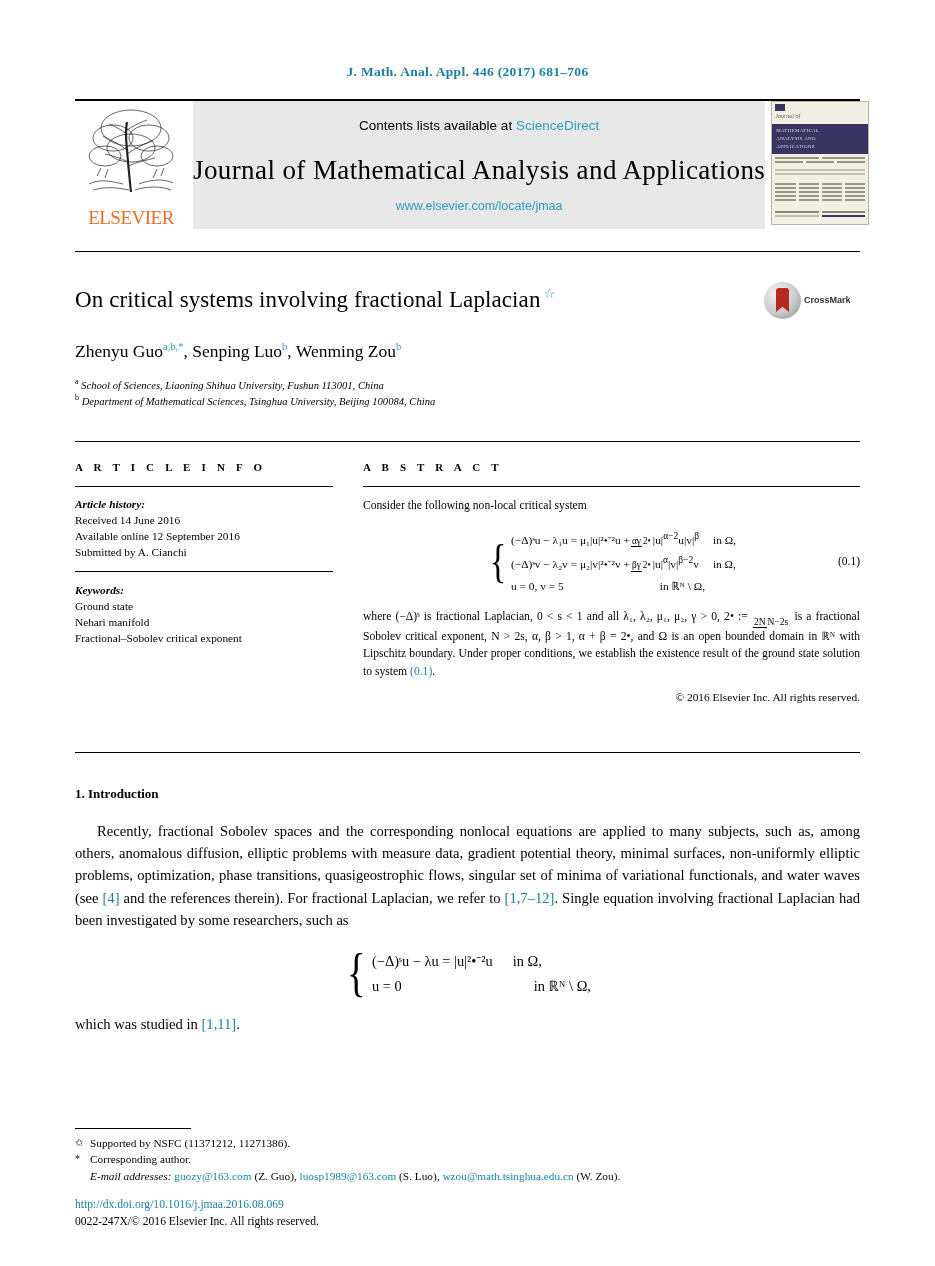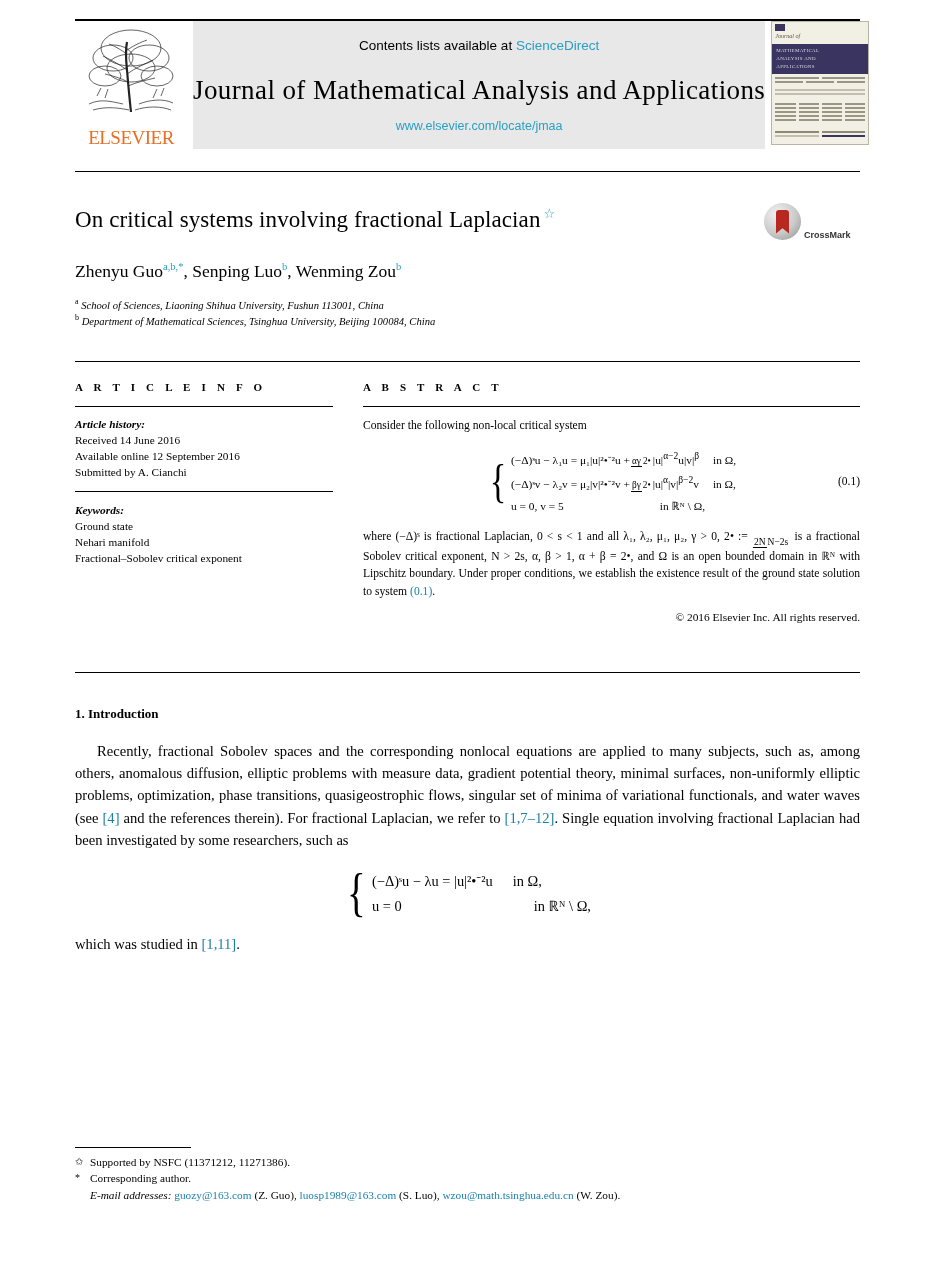--- a/index.html
+++ b/index.html
@@ -176,21 +176,21 @@
     font-size: 8px;
     vertical-align: super;
   }
   .crossmark {
     position: absolute;
     right: 0;
     top: 28px;
     width: 96px;
     height: 40px;
     display: flex;
-    align-items: flex-end;
+    align-items: center;
     gap: 3px;
   }
   .cm-badge {
     width: 37px;
     height: 37px;
     border-radius: 50%;
     background: radial-gradient(circle at 35% 30%, #f2f2f2 0%, #c9c9c9 55%, #8d8d8d 100%);
     position: relative;
     display: flex;
     align-items: center;
@@ -336,20 +336,21 @@
     font-size: 11.6px;
     line-height: 1.42;
   }
   .doi-link { color: #1a7fa8; }
 </style>
 </head>
 <body>
 
 <div class="page">
 
+  <div class="runhead">J. Math. Anal. Appl. 446 (2017) 681–706</div>
 
   <div class="masthead">
 
     <div class="logo-cell">
       <div class="tree">
         <svg viewBox="0 0 96 92" width="96" height="92" aria-hidden="true">
           <g stroke="#222" stroke-width="0.7" fill="none">
             <path d="M48 88 C46 70 45 58 44 46 C43 36 42 28 44 18" stroke-width="2.2"></path>
             <path d="M44 46 C36 40 28 36 20 32 M44 50 C52 44 62 40 70 36 M45 58 C38 54 30 52 22 50 M45 62 C54 58 64 56 72 54"></path>
             <path d="M44 30 C38 26 32 22 26 20 M44 26 C50 22 58 18 64 16"></path>
@@ -564,14 +565,18 @@
       <span class="fn-mark">✩</span>
       <span>Supported by NSFC (11371212, 11271386).</span>
     </div>
     <div class="fn-line">
       <span class="fn-mark">*</span>
       <span>Corresponding author.</span>
     </div>
     <div class="fn-email"><i>E-mail addresses:</i> <span class="lnk">guozy@163.com</span> <span>(Z. Guo),</span> <span class="lnk">luosp1989@163.com</span> <span>(S. Luo),</span> <span class="lnk">wzou@math.tsinghua.edu.cn</span> <span>(W. Zou).</span></div>
   </div>
 
+  <div class="doi-block">
+    <div class="doi-link">http://dx.doi.org/10.1016/j.jmaa.2016.08.069</div>
+    <div>0022-247X/© 2016 Elsevier Inc. All rights reserved.</div>
+  </div>
 
 </div>
 
 </body></html>

